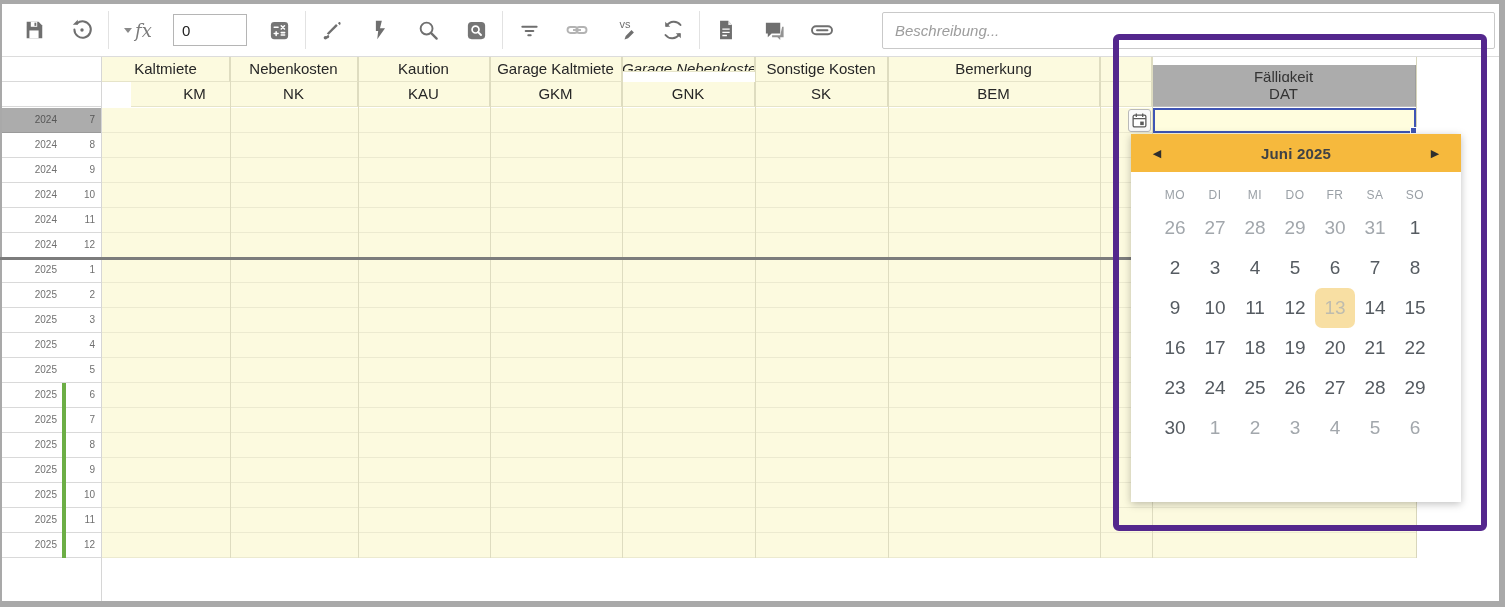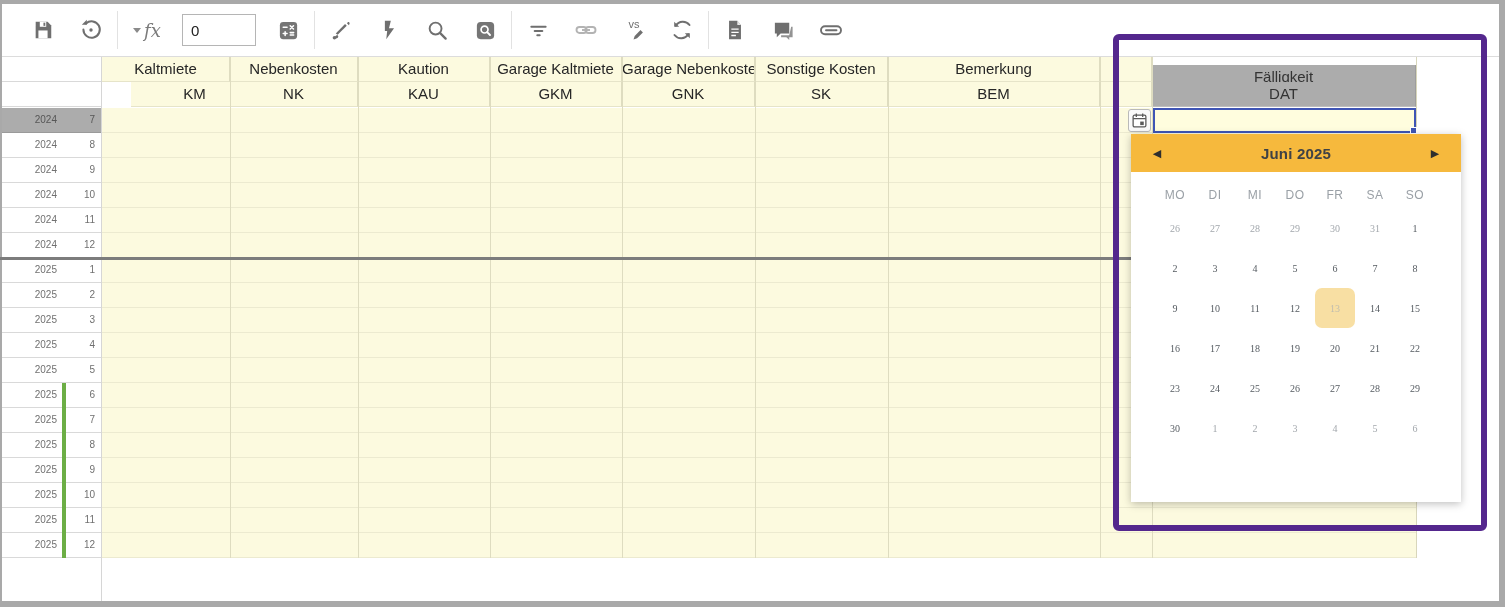--- a/index.html
+++ b/index.html
@@ -10,21 +10,21 @@
   }
   .abs{position:absolute;}
   
   .frame-top{left:0;top:0;width:1505px;height:4px;background:#a9a9a9;}
   .frame-bottom{left:0;top:601px;width:1505px;height:6px;background:#a9a9a9;}
   .frame-left{left:0;top:0;width:2px;height:607px;background:#a9a9a9;}
   .frame-right{left:1499px;top:0;width:6px;height:607px;background:#a9a9a9;}
 
   
   .toolbar{left:2px;top:4px;width:1497px;height:53px;background:#fff;
-    border-bottom:1px solid #dcdcdc;display:flex;align-items:center;padding-left:17px;}
+    border-bottom:1px solid #dcdcdc;display:flex;align-items:center;padding-left:8px;}
   .tbtn{width:48px;height:42px;display:flex;align-items:center;justify-content:center;cursor:pointer;flex:0 0 auto;}
   .sep{width:1px;height:38px;background:#e2e2e2;margin:0 2px;flex:0 0 auto;}
   .fx-wrap{width:54px;height:42px;display:flex;align-items:center;justify-content:center;gap:3px;flex:0 0 auto;}
   .caret-down{width:0;height:0;border-left:4px solid transparent;border-right:4px solid transparent;border-top:5px solid #8a8a8a;}
   .fx-label{font-family:"DejaVu Serif",serif;font-style:italic;font-size:18px;color:#7b7b7b;}
   .formula-input{width:74px;height:32px;border:1px solid #b5b5b5;font-size:15px;padding:0 8px;color:#222;margin:0 8px;font-family:"Liberation Sans",sans-serif;flex:0 0 auto;}
   .desc-input{flex:1;height:37px;border:1px solid #c9c9c9;border-radius:2px;margin-left:36px;margin-right:4px;
     font-style:italic;font-size:15px;color:#555;padding:0 12px;font-family:"Liberation Sans",sans-serif;min-width:0;}
   .desc-input::placeholder{color:#9c9c9c;font-style:italic;}
   .vs-text{font-size:11px;fill:#6f6f6f;font-family:"Liberation Sans",sans-serif;}
@@ -51,21 +51,21 @@
 
   
   .popup{left:1131px;top:134px;width:330px;height:368px;background:#fff;z-index:10;
     box-shadow:0 2px 8px rgba(0,0,0,.25);}
   .popup-header{height:38px;background:var(--accent-orange);display:flex;align-items:center;justify-content:space-between;padding:0 16px;}
   .popup-title{font-size:15px;color:#3f4245;font-weight:bold;letter-spacing:.2px;}
   .nav-arrow{font-size:11px;color:#2e2e2e;cursor:pointer;width:20px;text-align:center;}
   .cal-grid{display:grid;grid-template-columns:repeat(7,40px);margin-left:24px;}
   .weekday{height:26px;margin-top:10px;display:flex;align-items:center;justify-content:center;
     font-size:12px;color:#9aa0a6;letter-spacing:.5px;}
-  .day{height:40px;display:flex;align-items:center;justify-content:center;font-size:10px;color:#555b61;cursor:pointer;font-family:Liberation Serif, serif;}
+  .day{height:40px;display:flex;align-items:center;justify-content:center;font-size:19px;color:#555b61;cursor:pointer;}
   .day.out{color:#a2a7ac;}
   .day.sel{color:#bfbcae;}
   .day .selbox{width:40px;height:40px;border-radius:7px;background:var(--selected-day-bg);
     display:flex;align-items:center;justify-content:center;}
   .popup-footer{text-align:center;font-size:14.5px;color:#9aa0a6;margin-top:12px;}
 
   .purple-rect{left:1113px;top:34px;width:374px;height:497px;border:6px solid var(--annotation-purple);
     border-radius:6px;z-index:30;pointer-events:none;}
   .icon{display:block;}
 </style>
@@ -182,20 +182,21 @@
         <path d="M3 4h15v11H9l-4 4v-4H3z" fill="#6f6f6f"></path>
         <path d="M20 8h1.5v11H18v3l-3-3H9.5v-2H18z" fill="#6f6f6f" opacity="0.75"></path>
       </svg>
     </div>
     <div class="tbtn">
       <svg class="icon" width="24" height="24" viewBox="0 0 24 24">
         <rect x="2" y="8.2" width="20" height="8" rx="4" fill="none" stroke="#6f6f6f" stroke-width="1.9"></rect>
         <path d="M7 12.2h10.5" stroke="#6f6f6f" stroke-width="1.9" stroke-linecap="round"></path>
       </svg>
     </div>
+    <input class="desc-input" placeholder="Beschreibung..." style="">
   </div>
 
   <div id="grid">
       <div class="abs blankhead" style="left: 0px; top: 57px; width: 66px; height: 25px;"></div>
       <div class="abs blankhead" style="left: 0px; top: 82px; width: 66px; height: 25px;"></div>
       <div class="abs blankhead" style="left: 65px; top: 57px; width: 37px; height: 25px;"></div>
       <div class="abs blankhead" style="left: 65px; top: 82px; width: 37px; height: 25px;"></div>
       <div class="abs stripe" style="left: 102px; top: 108px; width: 1314px; height: 25px;"></div>
       <div class="abs rowhead sel" style="left: 0px; top: 108px; width: 66px; height: 25px; padding-right: 8px;">2024</div>
       <div class="abs rowhead sel" style="left: 65px; top: 108px; width: 37px; height: 25px; padding-right: 6px;">7</div>
@@ -251,21 +252,21 @@
       <div class="abs rowhead" style="left: 0px; top: 533px; width: 66px; height: 25px; padding-right: 8px;">2025</div>
       <div class="abs rowhead" style="left: 65px; top: 533px; width: 37px; height: 25px; padding-right: 6px;">12</div>
       <div class="abs hcell" style="left: 102px; top: 57px; width: 128px; height: 25px;">Kaltmiete</div>
       <div class="abs hcell" style="left: 102px; top: 82px; width: 128px; height: 25px; margin-left: 29px;">KM</div>
       <div class="abs hcell" style="left: 230px; top: 57px; width: 128px; height: 25px;">Nebenkosten</div>
       <div class="abs hcell" style="left: 230px; top: 82px; width: 128px; height: 25px;">NK</div>
       <div class="abs hcell" style="left: 358px; top: 57px; width: 132px; height: 25px;">Kaution</div>
       <div class="abs hcell" style="left: 358px; top: 82px; width: 132px; height: 25px;">KAU</div>
       <div class="abs hcell" style="left: 490px; top: 57px; width: 132px; height: 25px;">Garage Kaltmiete</div>
       <div class="abs hcell" style="left: 490px; top: 82px; width: 132px; height: 25px;">GKM</div>
-      <div class="abs hcell" style="left: 622px; top: 57px; width: 133px; height: 25px;">Garage Nebenkoste</div>
+      <div class="abs hcell" style="left: 622px; top: 57px; width: 133px; height: 15px; font-style: italic;">Garage Nebenkoste</div>
       <div class="abs hcell" style="left: 622px; top: 82px; width: 133px; height: 25px;">GNK</div>
       <div class="abs hcell" style="left: 755px; top: 57px; width: 133px; height: 25px;">Sonstige Kosten</div>
       <div class="abs hcell" style="left: 755px; top: 82px; width: 133px; height: 25px;">SK</div>
       <div class="abs hcell" style="left: 888px; top: 57px; width: 212px; height: 25px;">Bemerkung</div>
       <div class="abs hcell" style="left: 888px; top: 82px; width: 212px; height: 25px;">BEM</div>
       <div class="abs hcell" style="left: 1100px; top: 57px; width: 52px; height: 25px;"></div>
       <div class="abs hcell" style="left: 1100px; top: 82px; width: 52px; height: 25px;"></div>
       <div class="abs hcell gray" style="left: 1152px; top: 65px; width: 264px; height: 40px;">Fälligkeit</div>
       <div class="abs hcell gray" style="left: 1152px; top: 82px; width: 264px; height: 25px;">DAT</div>
       <div class="abs vline" style="left: 230px; top: 57px; width: 1px; height: 501px;"></div>

